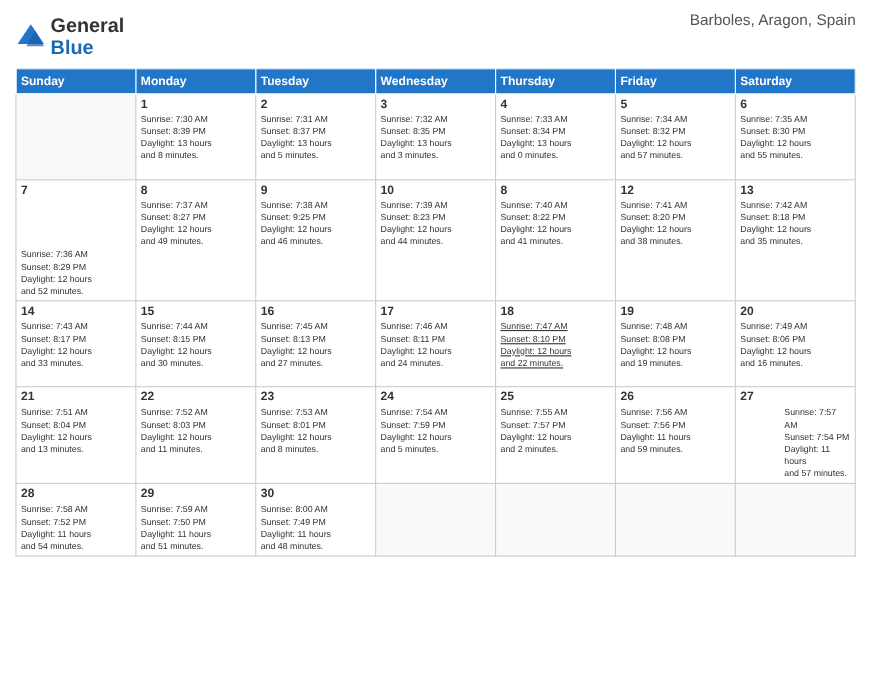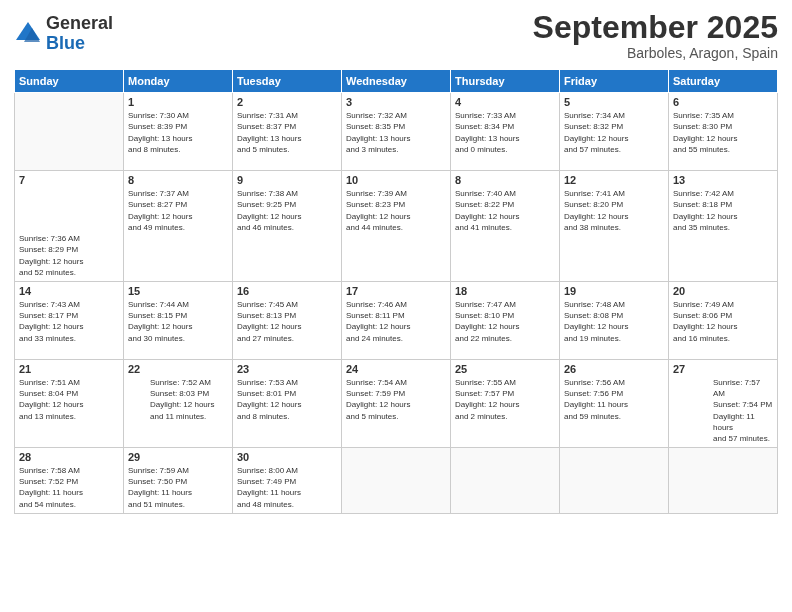--- a/index.html
+++ b/index.html
@@ -110,21 +110,20 @@
       <svg class="logo-icon" viewBox="0 0 28 28">
         <polygon points="14,2 26,20 2,20" fill="#2176c8"></polygon>
         <polygon points="18,8 26,22 10,22" fill="#1a5fa8" opacity="0.7"></polygon>
       </svg>
       <div class="logo-text">
         <span class="logo-general">General</span>
         <span class="logo-blue">Blue</span>
       </div>
     </div>
     <div class="title-block">
-      <div class="month-title">September 2025</div>
       <div class="subtitle">Barboles, Aragon, Spain</div>
     </div>
   </div>
 
   <table>
     <thead>
       <tr>
       <th>Sunday</th>
           <th>Monday</th>
           <th>Tuesday</th>
@@ -255,21 +254,21 @@
           </td>
           <td>
             <span class="day-num">17</span>
             <div class="day-info" style="white-space: pre-line;">Sunrise: 7:46 AM
 Sunset: 8:11 PM
 Daylight: 12 hours
 and 24 minutes.</div>
           </td>
           <td>
             <span class="day-num">18</span>
-            <div class="day-info" style="white-space: pre-line;">Sunrise: 7:47 AM
+            <div class="day-info" style="white-space: pre-line; text-decoration: underline;">Sunrise: 7:47 AM
 Sunset: 8:10 PM
 Daylight: 12 hours
 and 22 minutes.</div>
           </td>
           <td>
             <span class="day-num">19</span>
             <div class="day-info" style="white-space: pre-line;">Sunrise: 7:48 AM
 Sunset: 8:08 PM
 Daylight: 12 hours
 and 19 minutes.</div>
@@ -285,21 +284,21 @@
         <tr>
           <td>
             <span class="day-num">21</span>
             <div class="day-info" style="white-space: pre-line;">Sunrise: 7:51 AM
 Sunset: 8:04 PM
 Daylight: 12 hours
 and 13 minutes.</div>
           </td>
           <td>
             <span class="day-num">22</span>
-            <div class="day-info" style="white-space: pre-line; margin-left: 22px;">Sunrise: 7:52 AM
+            <div class="day-info" style="white-space: pre-line;">Sunrise: 7:52 AM
 Sunset: 8:03 PM
 Daylight: 12 hours
 and 11 minutes.</div>
           </td>
           <td>
             <span class="day-num">23</span>
             <div class="day-info" style="white-space: pre-line;">Sunrise: 7:53 AM
 Sunset: 8:01 PM
 Daylight: 12 hours
 and 8 minutes.</div>

